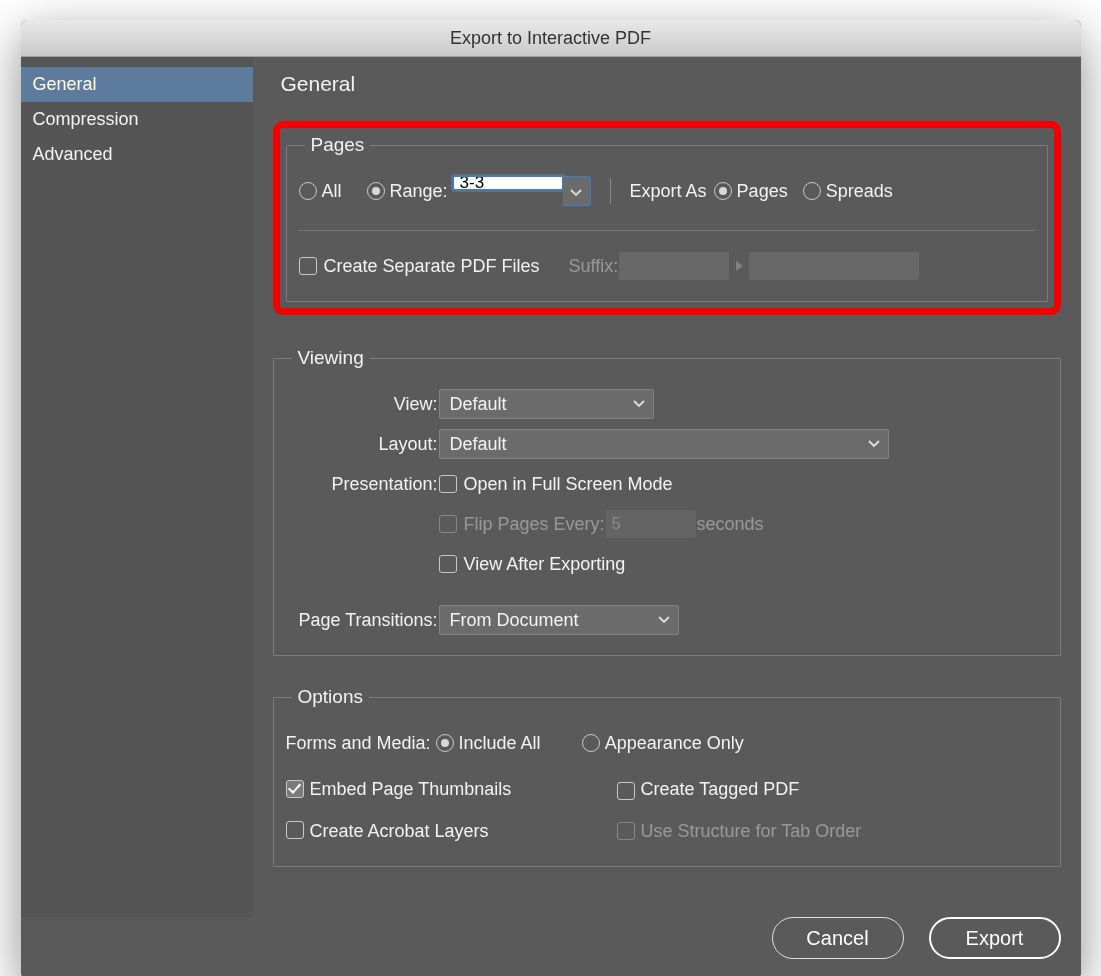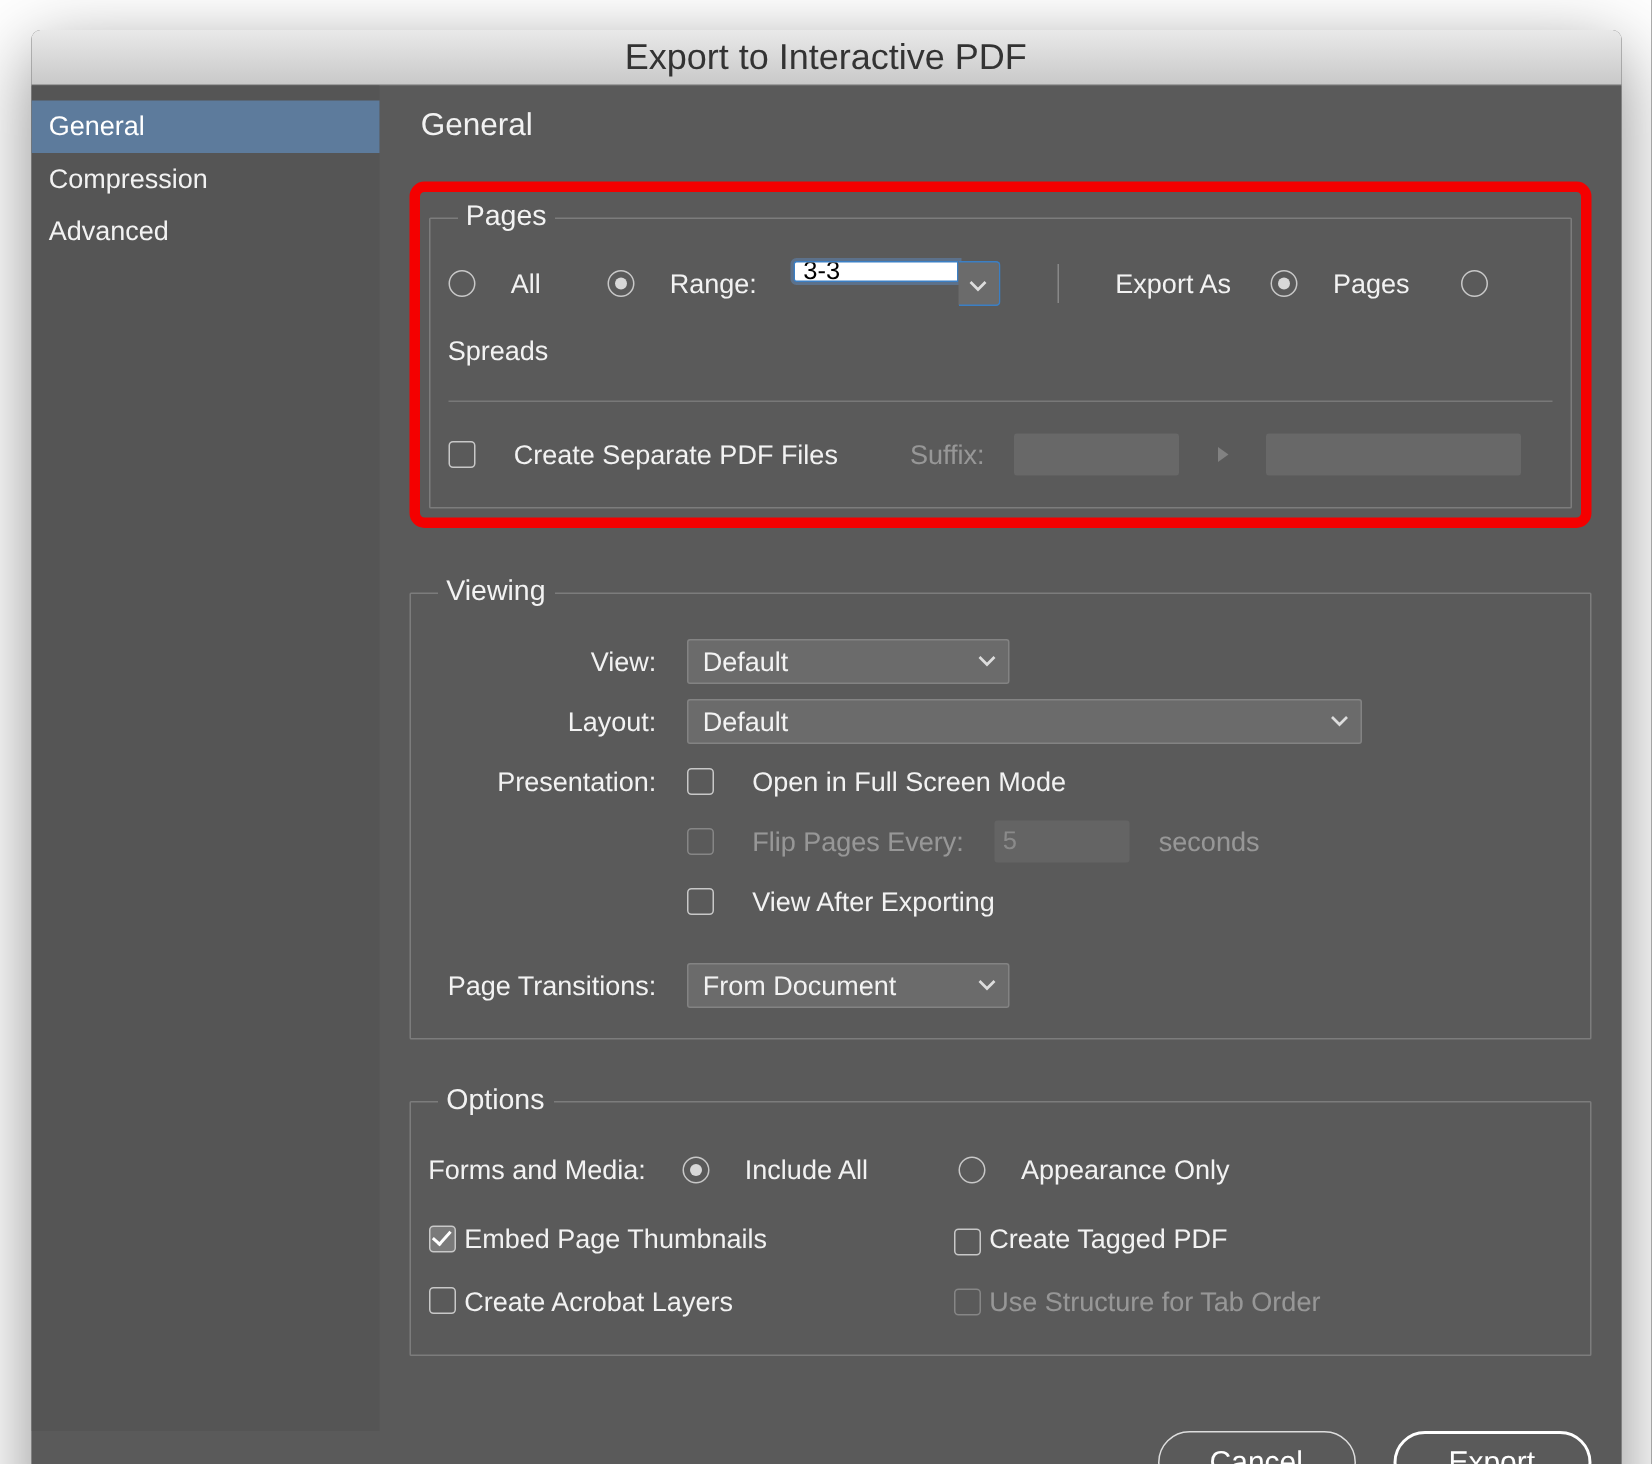--- a/index.html
+++ b/index.html
@@ -16,21 +16,21 @@
     margin: 0 auto;
     box-shadow: 0 15px 50px rgba(0,0,0,0.45);
     border-radius: 6px;
     overflow: hidden;
     background: #5a5a5a;
   }
   .titlebar {
     background: linear-gradient(to bottom, #e9e9e9, #c9c9c9);
     color: #333;
     text-align: center;
-    font-size: 24px;
+    font-size: 18px;
     height: 37px;
     line-height: 37px;
     border-bottom: 1px solid #9d9d9d;
   }
   .body {
     display: flex;
     background: #5a5a5a;
     min-height: 810px;
   }
   .sidebar {
@@ -74,21 +74,21 @@
   .highlight {
     border: 7px solid #f40000;
     border-radius: 10px;
     padding: 6px;
     margin-bottom: 32px;
   }
   .row {
     display: flex;
     align-items: center;
     min-height: 34px;
-    gap: 20px;
+    gap: 1px;
     flex-wrap: wrap;
   }
   .row + .row { margin-top: 6px; }
   .lbl-right {
     text-align: right;
     display: inline-block;
   }
   
   .radio {
     width: 18px; height: 18px;
@@ -343,21 +343,21 @@
         </div>
 
         <div class="row">
           <span class="lbl-right" style="width:152px;"></span>
           <span class="checkbox"></span>
           <span>View After Exporting</span>
         </div>
 
         <div class="row" style="margin-top:22px;">
           <span class="lbl-right" style="width:152px;">Page Transitions:</span>
-          <span class="select" style="width:215px;">
+          <span class="select" style="width:240px;">
             <span>From Document</span>
             <span class="chev">
                 <svg width="12" height="8">
                   <path d="M1 1 L6 6 L11 1" stroke="#ddd" stroke-width="1.8" fill="none"></path>
                 </svg>
               </span>
           </span>
         </div>
       </fieldset>
 

